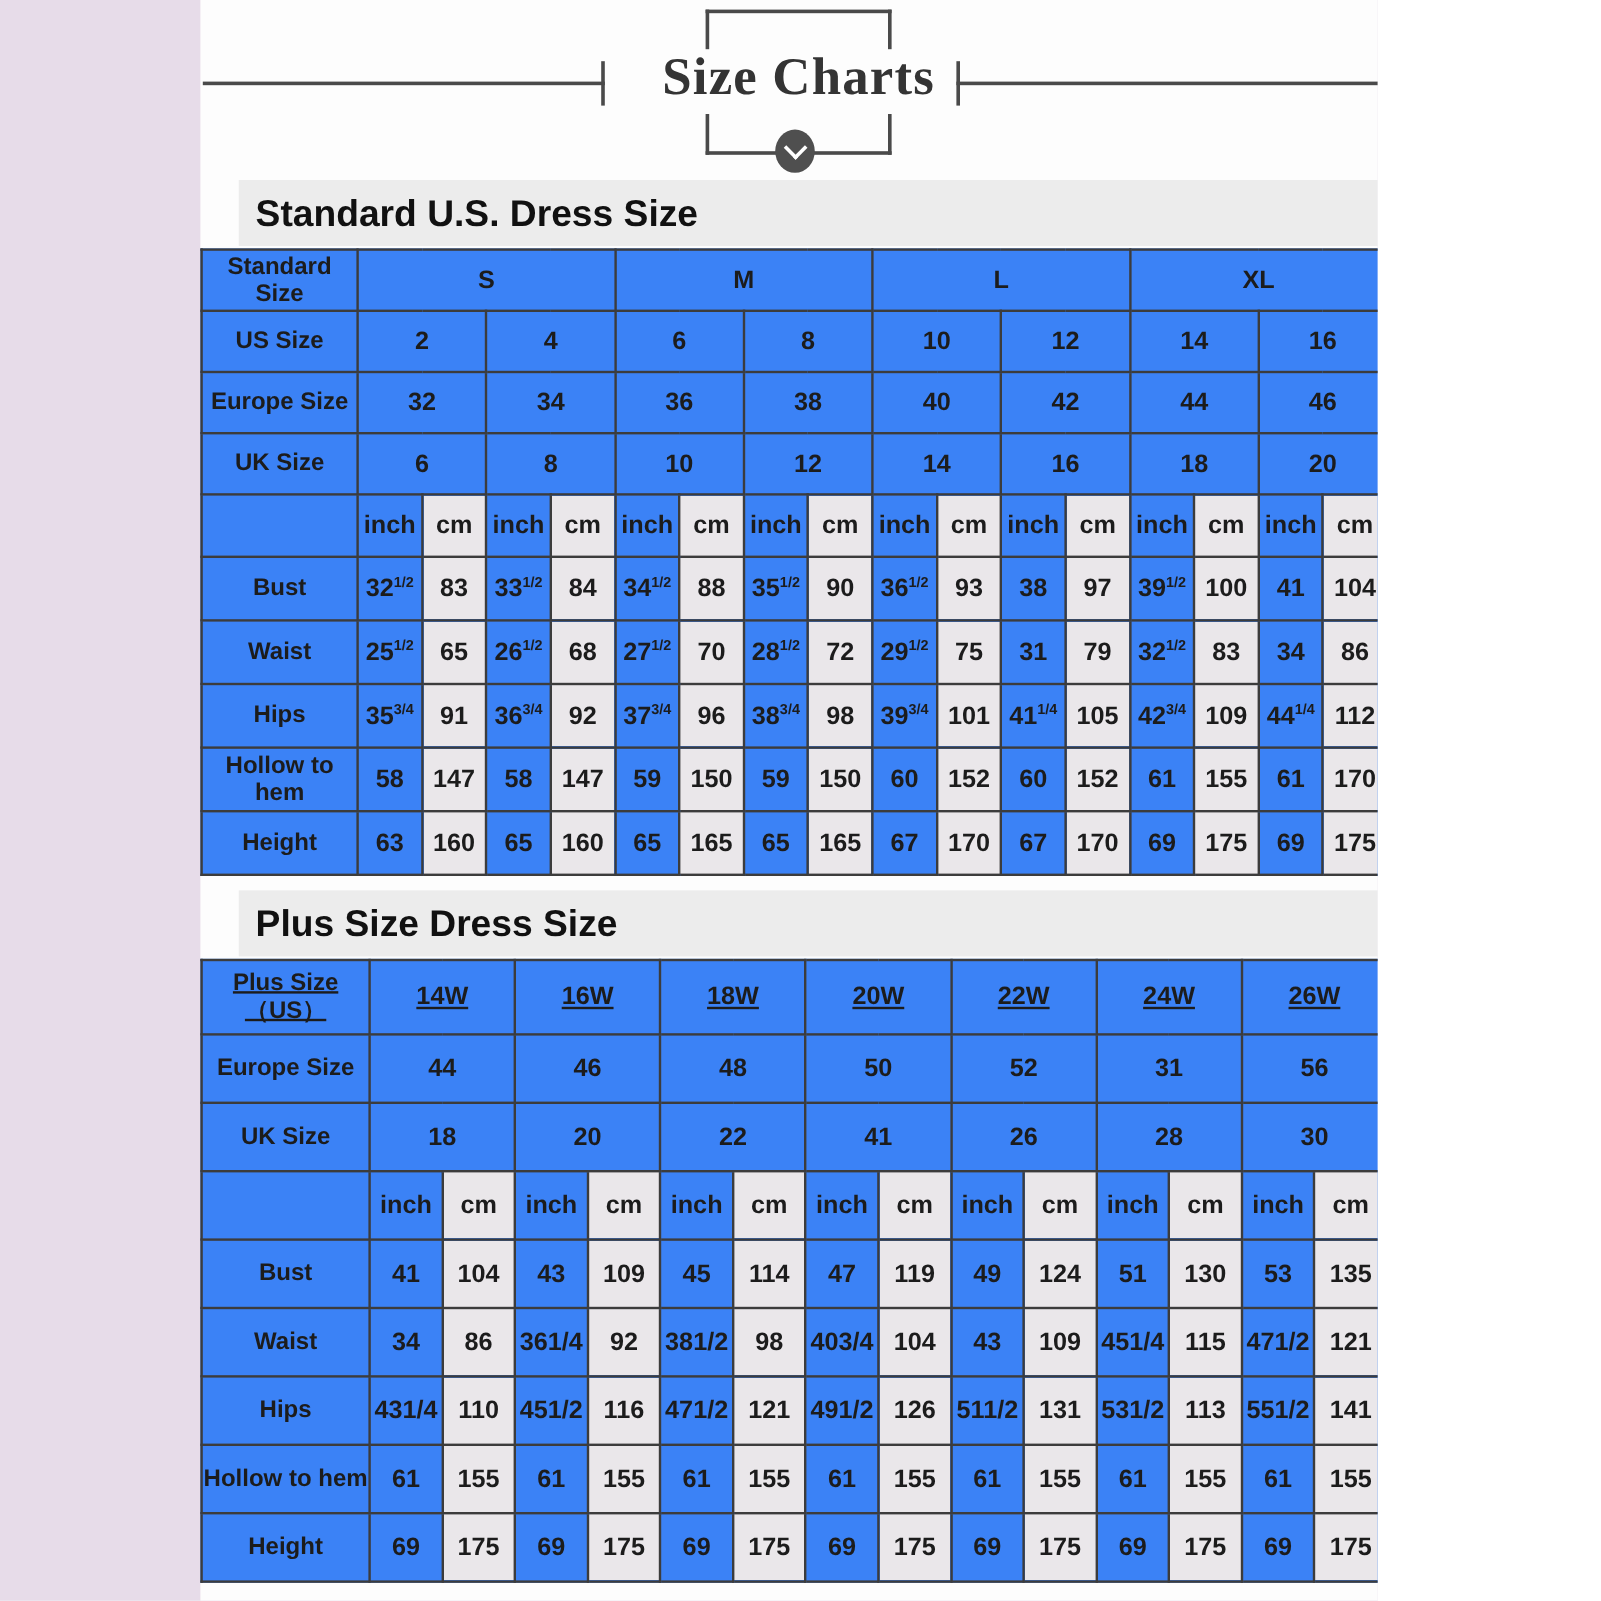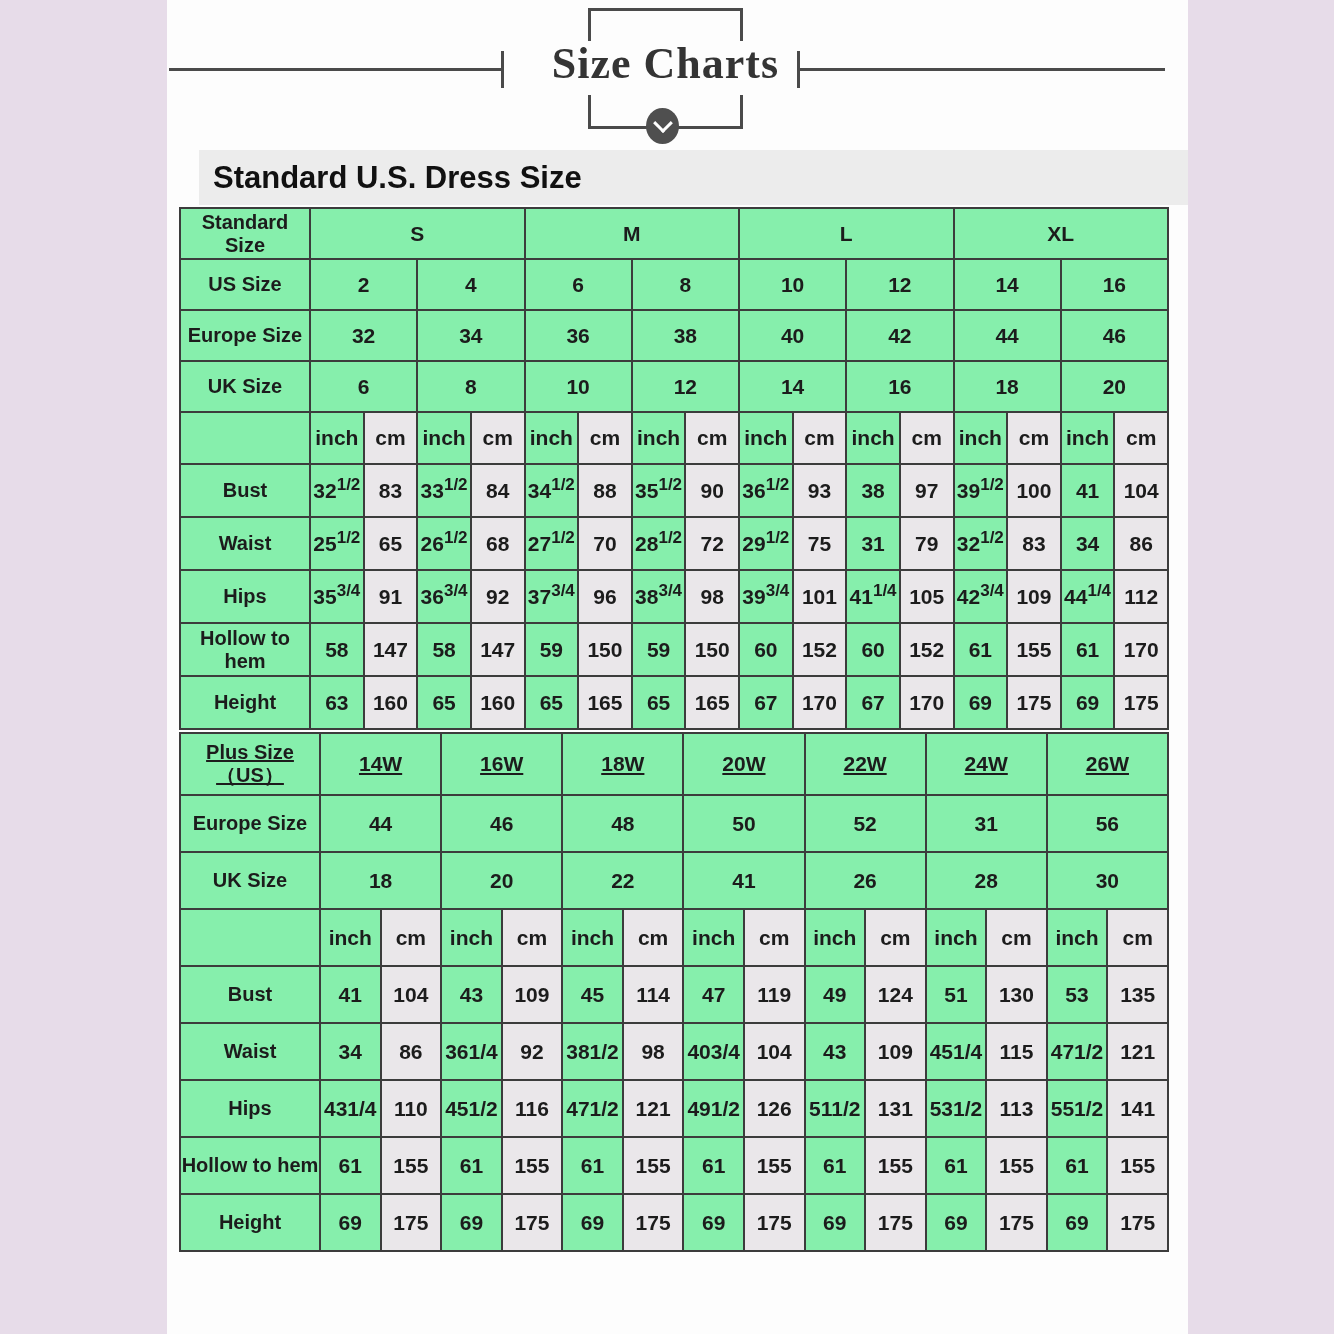--- a/index.html
+++ b/index.html
@@ -1,21 +1,21 @@
 <!DOCTYPE html>
 <html style="--page-bg: #e7dce9; --content-bg: #fdfdfd; --band-bg: #ececec; --shade: #eae7ea; --border: #3c3c3c; --line: #4a4a4a; --text: #1c1c1c;"><head>
 <meta charset="utf-8">
 <style>
   :root{
     --page-bg:#e7dcE9; --content-bg:#fdfdfd; --band-bg:#ececec;
     --shade:#eae7ea; --border:#3c3c3c; --line:#4a4a4a; --text:#1c1c1c;
   }
   html,body{margin:0;padding:0;}
   body{font-family:"Liberation Sans",sans-serif; background:#fff;}
-  .canvas{position:relative; width:1334px; height:1334px; background:var(--page-bg); overflow:hidden;}
+  .canvas{position:relative; width:1148px; height:1334px; background:var(--page-bg); overflow:hidden;}
   .content{position:absolute; left:167px; top:0; width:1021px; height:1334px; background:var(--content-bg);}
 
   
   .title-area{position:relative; height:150px;}
   .rule{position:absolute; top:68px; height:3px; background:var(--line);}
   .rule-left{left:2px; width:335px;}
   .rule-right{left:630px; width:368px;}
   .tick{position:absolute; top:51px; width:3px; height:37px; background:var(--line);}
   .tick-left{left:334px;}
   .tick-right{left:630px;}
@@ -29,26 +29,26 @@
     background:#4f4f4f; z-index:2; display:flex; align-items:center; justify-content:center;}
   .chev{width:11px; height:11px; border-left:3px solid #fff; border-bottom:3px solid #fff;
     transform:rotate(-45deg) translate(2px,-2px);}
 
   
   .band{background:var(--band-bg); height:55px; display:flex; align-items:center;
     padding-left:14px; box-sizing:border-box; font-size:31px; font-weight:bold; color:#111;margin-left:32px;}
   .band2{margin-top:12px;}
 
   
-  table.size{border-collapse:collapse; table-layout:fixed; width:990px; margin:2px 0 0 12px;
-    text-align:center; font-weight:700; color:var(--text); background:#86efac;}
+  table.size{border-collapse:collapse; table-layout:fixed; width:990px; margin:2px 0 0 0;
+    text-align:center; font-weight:700; color:var(--text); background:#3b82f6;}
   table.size td{border:2px solid var(--border); padding:0; font-size:21px; overflow:hidden;}
   table.size td.lbl{font-size:20px; white-space:pre-line; line-height:1.15;}
   table.size td.shade{background:var(--shade);}
-  table.size sup{font-size:17px; line-height:0; vertical-align:super;text-align:right;}
+  table.size sup{font-size:12px; line-height:0; vertical-align:super;text-align:right;}
 </style>
 </head>
 <body>
 
 <div class="canvas">
   <div class="content">
 
     <div class="title-area">
       <div class="rule rule-left"></div>
       <div class="tick tick-left"></div>
@@ -234,20 +234,21 @@
             <td>67</td>
             <td class="shade">170</td>
             <td>69</td>
             <td class="shade">175</td>
             <td>69</td>
             <td class="shade">175</td>
           </tr>
         </tbody>
       </table>
 
+    <div class="band band2">Plus Size Dress Size</div>
     <table class="size">
         <colgroup>
           <col style="width: 140px;">
           <col>
           <col>
           <col>
           <col>
           <col>
           <col>
           <col>

